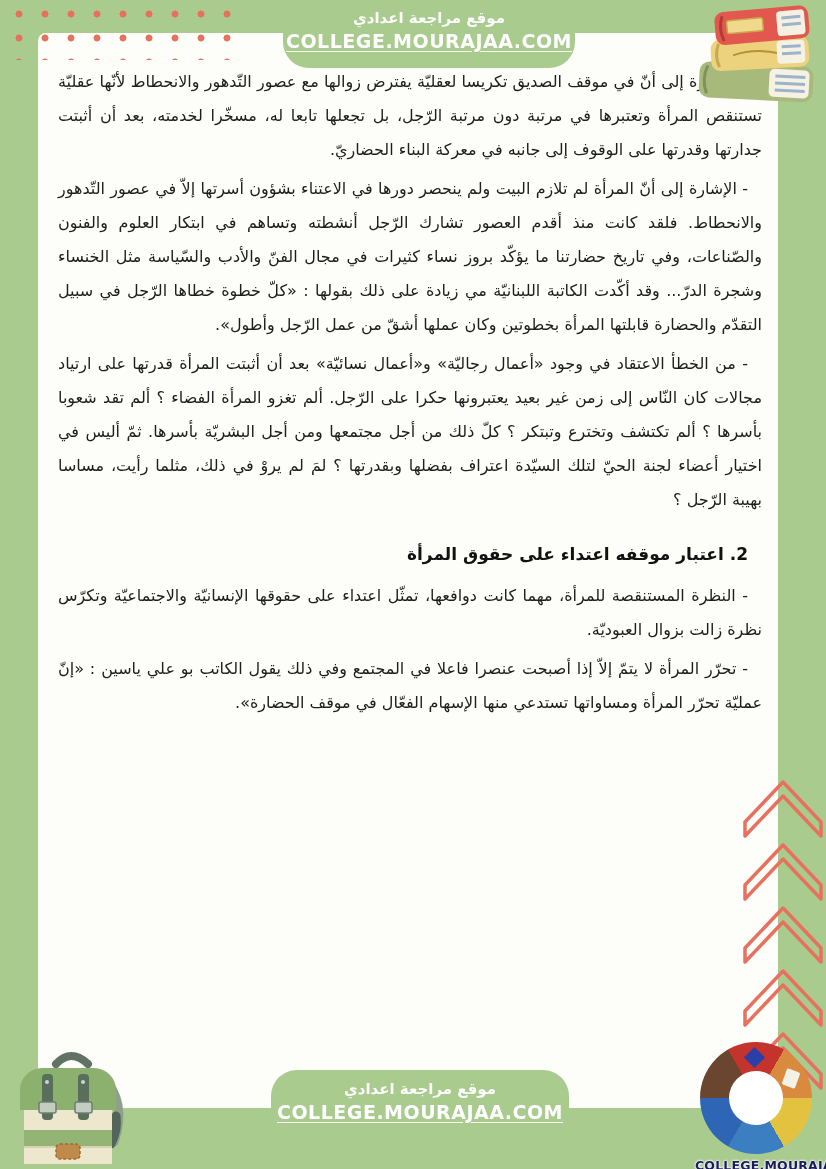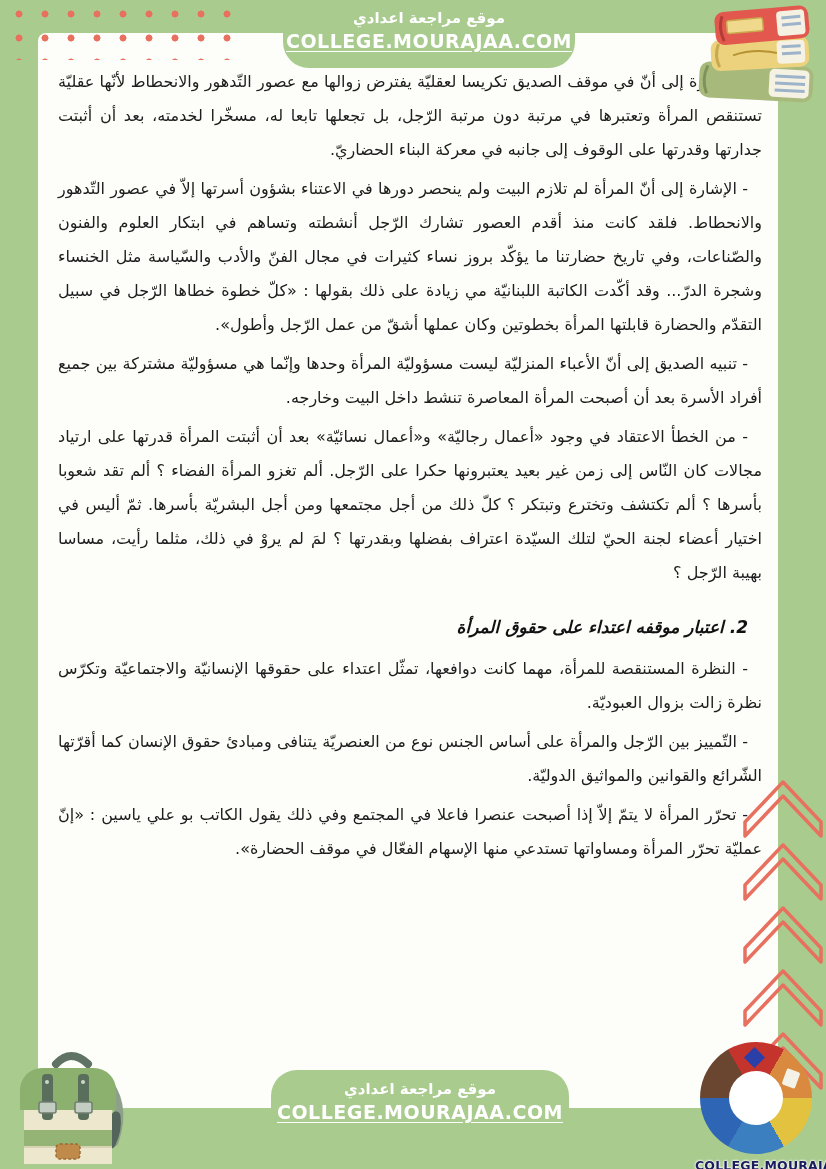--- a/index.html
+++ b/index.html
@@ -13,21 +13,21 @@
     position:absolute;left:38px;top:33px;width:740px;height:1075px;
     background:#fdfdfa;border-radius:8px;
   }
   .doc-content{
     position:absolute;top:32px;right:16px;left:20px;bottom:0;
     direction:rtl;text-align:justify;color:#1d1d1d;
     font-size:16px;line-height:34px;
   }
   .doc-content p{margin:0 0 5px 0;text-indent:14px;}
   .doc-content h3{
-    font-size:17px;font-weight:bold;margin:20px 14px 8px 0;color:#111;font-style:italic;
+    font-size:17px;font-weight:bold;margin:20px 14px 8px 0;color:#111;
   }
   .page-number{
     position:absolute;left:0;right:28px;bottom:22px;text-align:center;
     font-size:15px;color:#222;letter-spacing:1px;
   }
   
   .header-tab{
     position:absolute;left:283px;top:0;width:292px;height:68px;
     background:#a9cb8e;border-radius:0 0 26px 26px;
     display:flex;flex-direction:column;align-items:center;justify-content:flex-start;
@@ -89,25 +89,23 @@
     text-shadow:0 0 2px #fff,0 0 2px #fff,0 0 3px #fff;white-space:nowrap;
   }
 </style>
 </head>
 <body>
 
 <div class="page">
   <div class="doc-content">
     <p>- الإشارة إلى أنّ في موقف الصديق تكريسا لعقليّة يفترض زوالها مع عصور التّدهور والانحطاط لأنّها عقليّة تستنقص المرأة وتعتبرها في مرتبة دون مرتبة الرّجل، بل تجعلها تابعا له، مسخّرا لخدمته، بعد أن أثبتت جدارتها وقدرتها على الوقوف إلى جانبه في معركة البناء الحضاريّ.</p>
     <p>- الإشارة إلى أنّ المرأة لم تلازم البيت ولم ينحصر دورها في الاعتناء بشؤون أسرتها إلاّ في عصور التّدهور والانحطاط. فلقد كانت منذ أقدم العصور تشارك الرّجل أنشطته وتساهم في ابتكار العلوم والفنون والصّناعات، وفي تاريخ حضارتنا ما يؤكّد بروز نساء كثيرات في مجال الفنّ والأدب والسّياسة مثل الخنساء وشجرة الدرّ... وقد أكّدت الكاتبة اللبنانيّة مي زيادة على ذلك بقولها : «كلّ خطوة خطاها الرّجل في سبيل التقدّم والحضارة قابلتها المرأة بخطوتين وكان عملها أشقّ من عمل الرّجل وأطول».</p>
-    <p>- تنبيه الصديق إلى أنّ الأعباء المنزليّة ليست مسؤوليّة المرأة وحدها وإنّما هي مسؤوليّة مشتركة بين جميع أفراد الأسرة بعد أن أصبحت المرأة المعاصرة تنشط داخل البيت وخارجه.</p>
     <p>- من الخطأ الاعتقاد في وجود «أعمال رجاليّة» و«أعمال نسائيّة» بعد أن أثبتت المرأة قدرتها على ارتياد مجالات كان النّاس إلى زمن غير بعيد يعتبرونها حكرا على الرّجل. ألم تغزو المرأة الفضاء ؟ ألم تقد شعوبا بأسرها ؟ ألم تكتشف وتخترع وتبتكر ؟ كلّ ذلك من أجل مجتمعها ومن أجل البشريّة بأسرها. ثمّ أليس في اختيار أعضاء لجنة الحيّ لتلك السيّدة اعتراف بفضلها وبقدرتها ؟ لمَ لم يروْ في ذلك، مثلما رأيت، مساسا بهيبة الرّجل ؟</p>
     <h3>2. اعتبار موقفه اعتداء على حقوق المرأة</h3>
     <p>- النظرة المستنقصة للمرأة، مهما كانت دوافعها، تمثّل اعتداء على حقوقها الإنسانيّة والاجتماعيّة وتكرّس نظرة زالت بزوال العبوديّة.</p>
-    <p>- التّمييز بين الرّجل والمرأة على أساس الجنس نوع من العنصريّة يتنافى ومبادئ حقوق الإنسان كما أقرّتها الشّرائع والقوانين والمواثيق الدوليّة.</p>
     <p>- تحرّر المرأة لا يتمّ إلاّ إذا أصبحت عنصرا فاعلا في المجتمع وفي ذلك يقول الكاتب بو علي ياسين : «إنّ عمليّة تحرّر المرأة ومساواتها تستدعي منها الإسهام الفعّال في موقف الحضارة».</p>
   </div>
   <div class="page-number">13</div>
 </div>
 
 <div class="footer-band"></div>
 
 <div class="dots"></div>
 
 <div class="header-tab">

